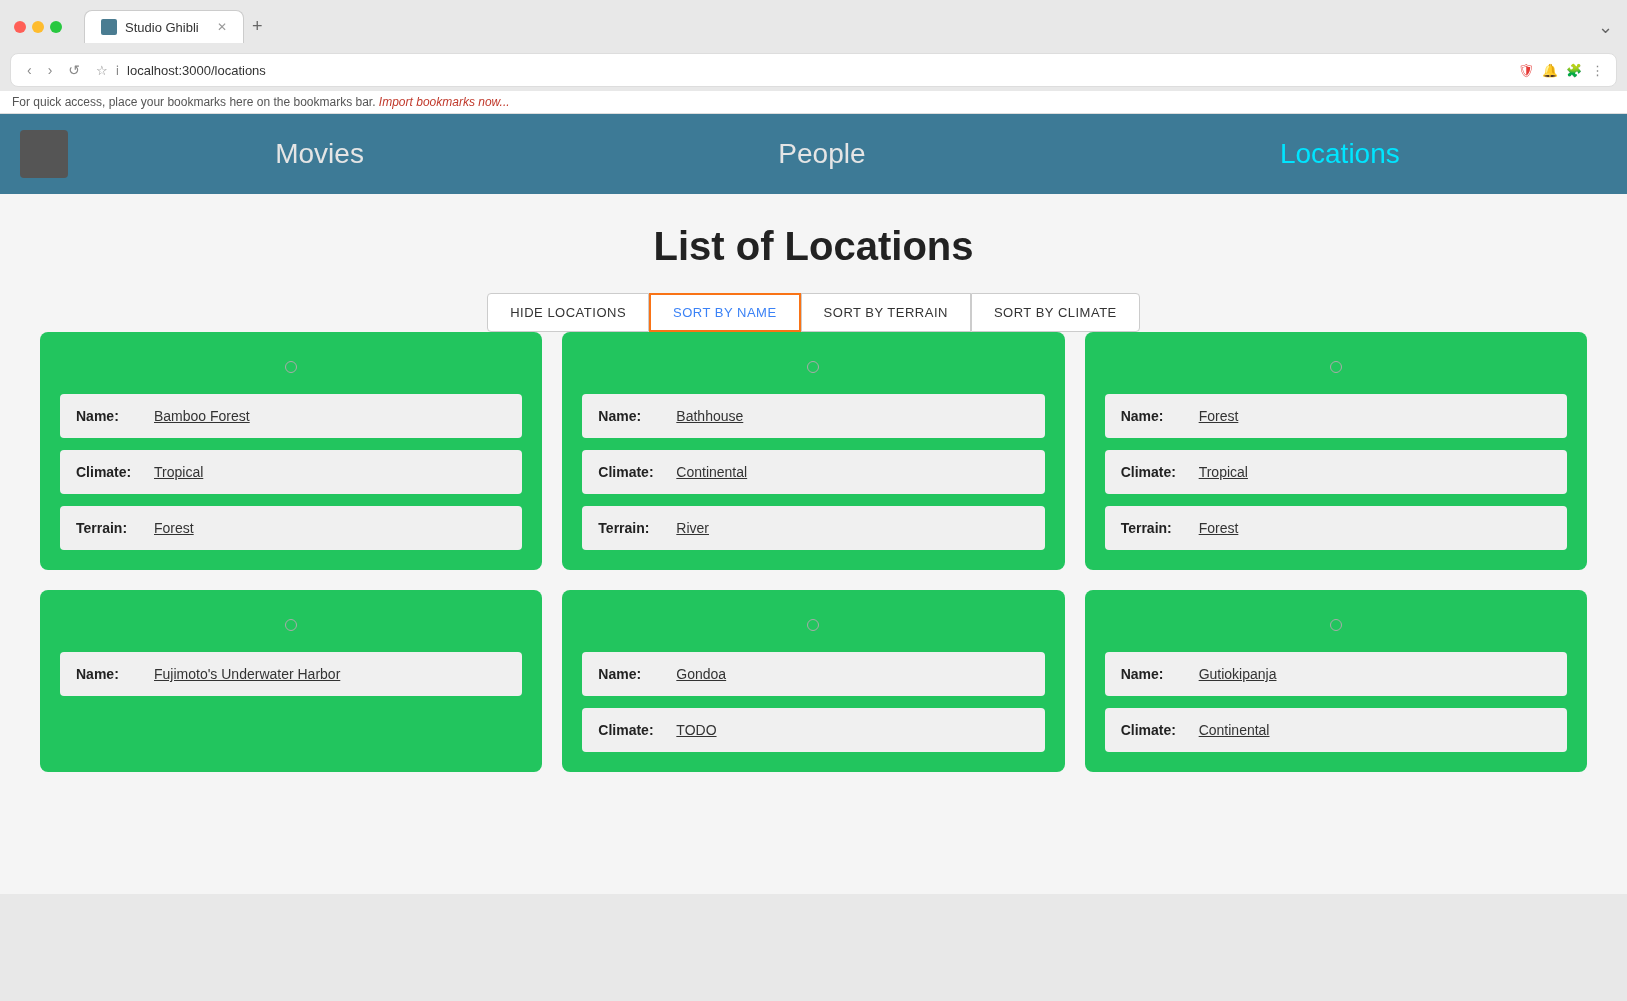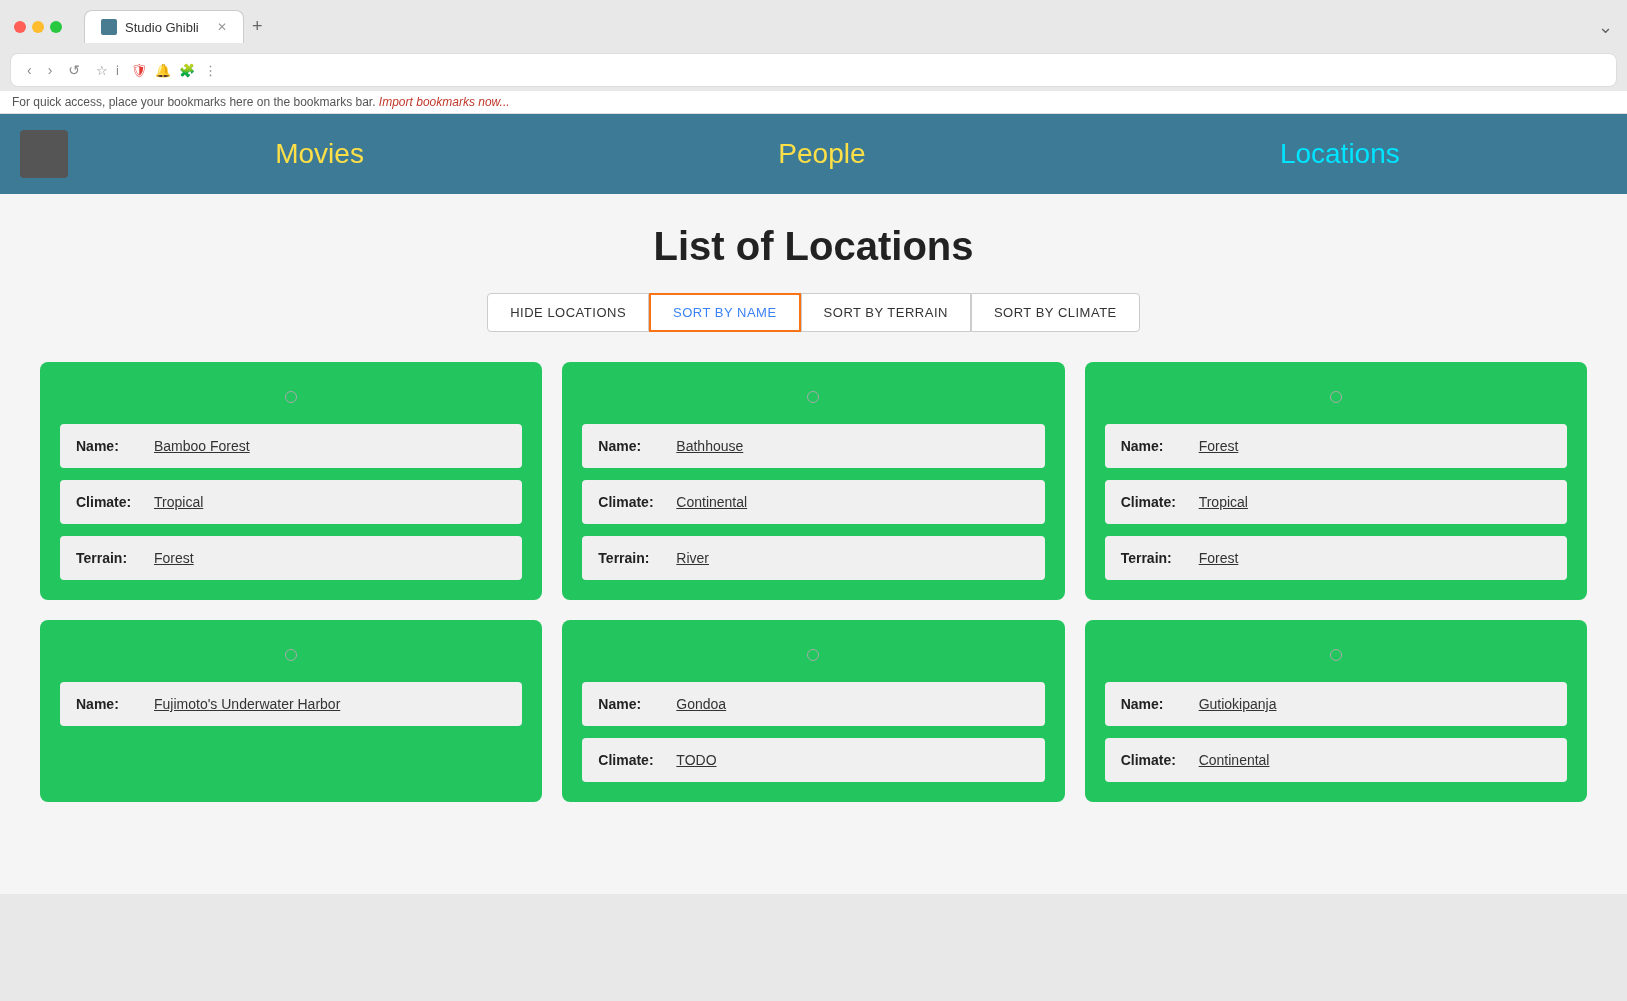--- a/index.html
+++ b/index.html
@@ -73,39 +73,39 @@
     }
     .nav-logo {
       width: 48px; height: 48px; background: #555; border-radius: 4px;
       flex-shrink: 0;
     }
     .nav-links {
       display: flex; flex: 1; justify-content: space-around; align-items: center;
     }
     .nav-link {
       font-size: 28px; font-weight: 400; text-decoration: none;
-      color: #fde047;
+      color: #e5e5e5;
     }
     .nav-link.active { color: #00e5ff; }
 
     
     .main-content {
       background: #f5f5f5;
       padding: 30px 40px;
       min-height: 700px;
     }
     .page-title {
       text-align: center;
       font-size: 40px;
       font-weight: bold;
       color: #222;
       margin-bottom: 24px;
     }
     .sort-buttons {
-      display: flex; justify-content: center; gap: 0; margin-bottom: 30px;
+      display: flex; justify-content: center; gap: 0; 
     }
     .sort-btn {
       padding: 10px 22px;
       border: 1px solid #ccc;
       background: #fff;
       font-size: 13px;
       font-weight: 500;
       letter-spacing: 0.5px;
       cursor: pointer;
       color: #333;
@@ -179,20 +179,21 @@
       <button class="tab-add">+</button>
     </div>
     <div style="margin-left:auto; font-size:18px; color:#666; cursor:pointer;">⌄</div>
   </div>
   <div class="address-bar">
     <span class="nav-btn">‹</span>
     <span class="nav-btn">›</span>
     <span class="nav-btn">↺</span>
     <span style="font-size:13px; color:#888; margin-left:4px;">☆</span>
     <span style="font-size:13px; color:#888;">ℹ</span>
+    <input class="address-input" type="text" value="localhost:3000/locations" style="">
     <span style="font-size:13px; color:#e53935; margin-left:4px;">🛡</span>
     <span style="font-size:13px; color:#e53935;">🔔</span>
     <span style="font-size:13px; color:#3949ab;">🧩</span>
     <span style="font-size:13px; color:#888;">⋮</span>
   </div>
   <div class="bookmarks-bar">
     <span>For quick access, place your bookmarks here on the bookmarks bar.</span>
     <a href="#">Import bookmarks now...</a>
   </div>
 </div>

